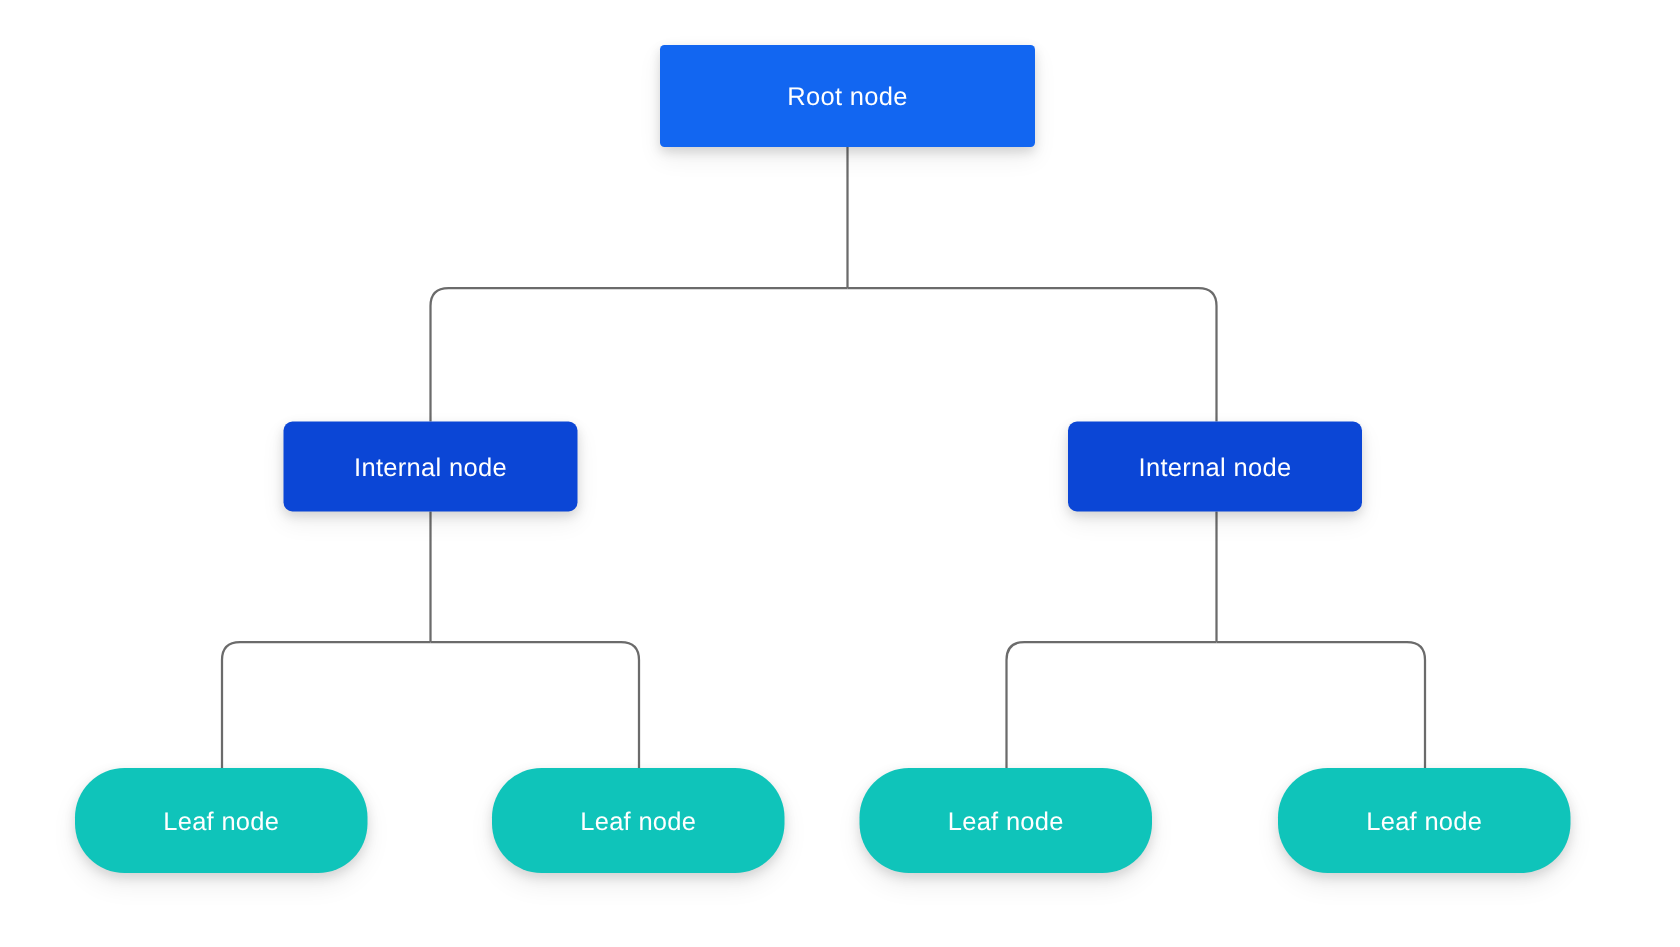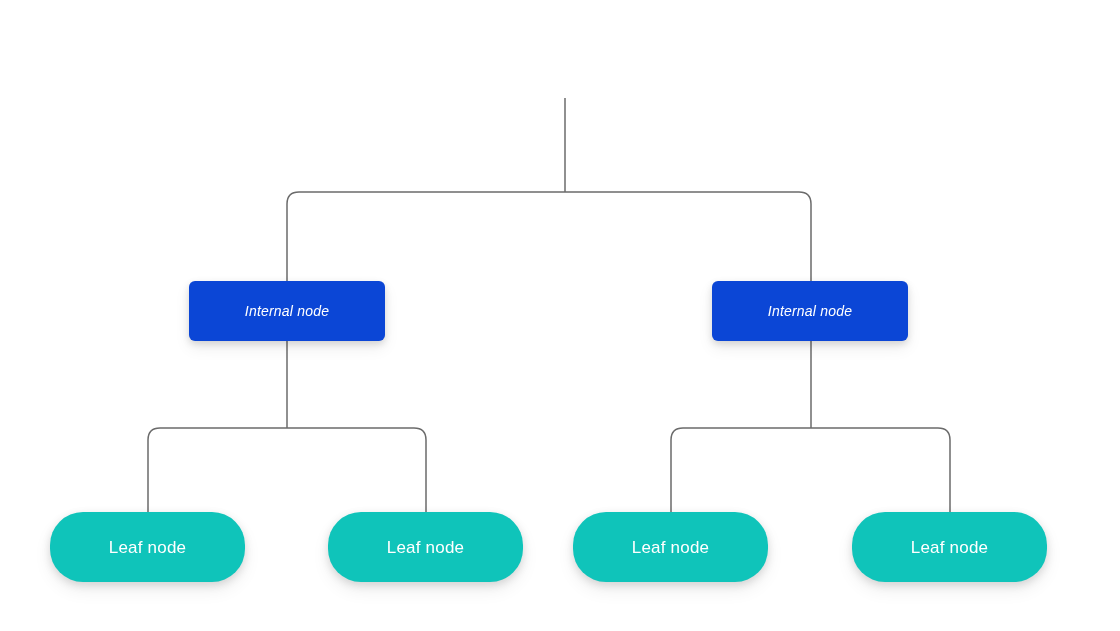--- a/index.html
+++ b/index.html
@@ -47,23 +47,22 @@
     border-radius: 3px;
     font-size: 17px;
     box-shadow: 0 3px 7px rgba(0,0,0,0.13), 0 7px 16px rgba(0,0,0,0.07);
   }
   .node-internal {
     top: 281px;
     width: 196px;
     height: 60px;
     background: #0b46d6;
     border-radius: 6px;
-    font-size: 14px;
+    font-size: 17px;
     box-shadow: 0 3px 7px rgba(0,0,0,0.13), 0 7px 16px rgba(0,0,0,0.07);
-    font-style: italic;
   }
   .node-internal.n-left  { left: 189px; }
   .node-internal.n-right { left: 712px; }
   .node-leaf {
     top: 512px;
     width: 195px;
     height: 70px;
     background: #0fc4ba;
     border-radius: 33px;
     font-size: 17px;
@@ -99,20 +98,23 @@
       <path d="M 287,428 L 414,428 Q 426,428 426,440 L 426,512"></path>
 
       <path d="M 811,341 L 811,428"></path>
 
       <path d="M 811,428 L 683,428 Q 671,428 671,440 L 671,512"></path>
 
       <path d="M 811,428 L 938,428 Q 950,428 950,440 L 950,512"></path>
     </g>
   </svg>
 
+  <div class="node node-root">
+    <span class="node-label">Root node</span>
+  </div>
 
   <div class="node node-internal n-left">
     <span class="node-label">Internal node</span>
   </div>
 
   <div class="node node-internal n-right">
     <span class="node-label">Internal node</span>
   </div>
 
   <div class="node node-leaf l-1">

